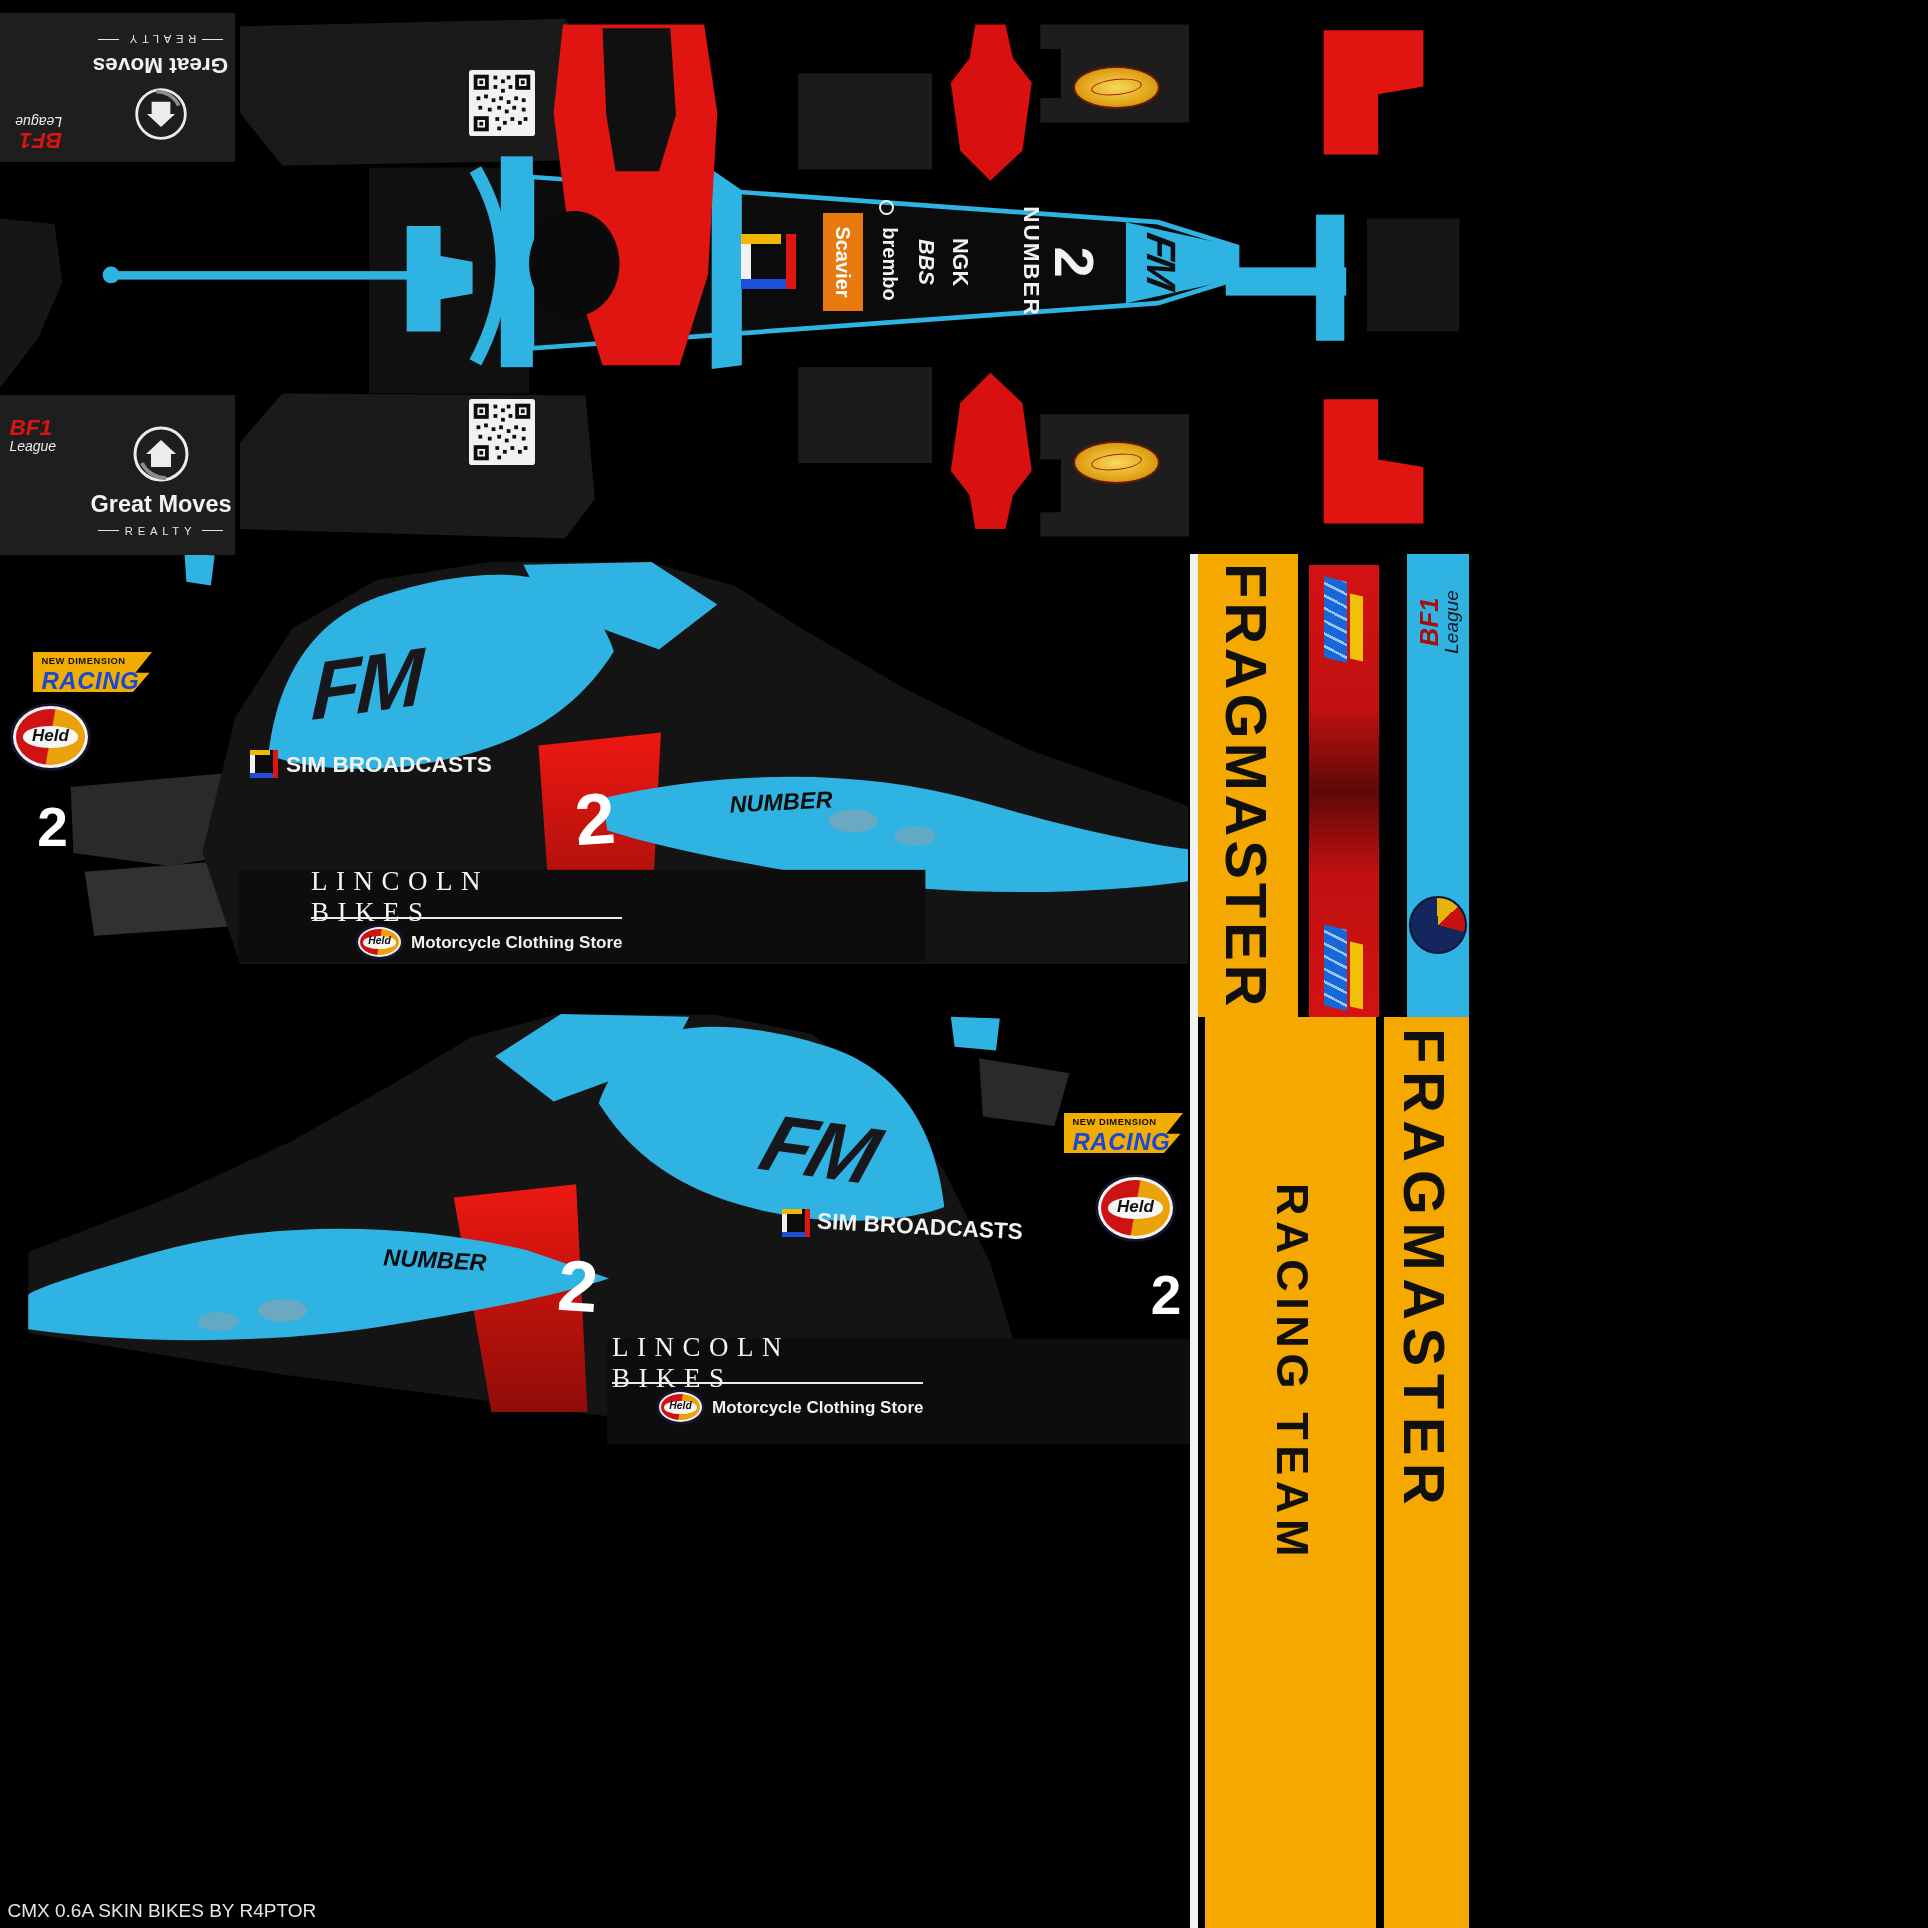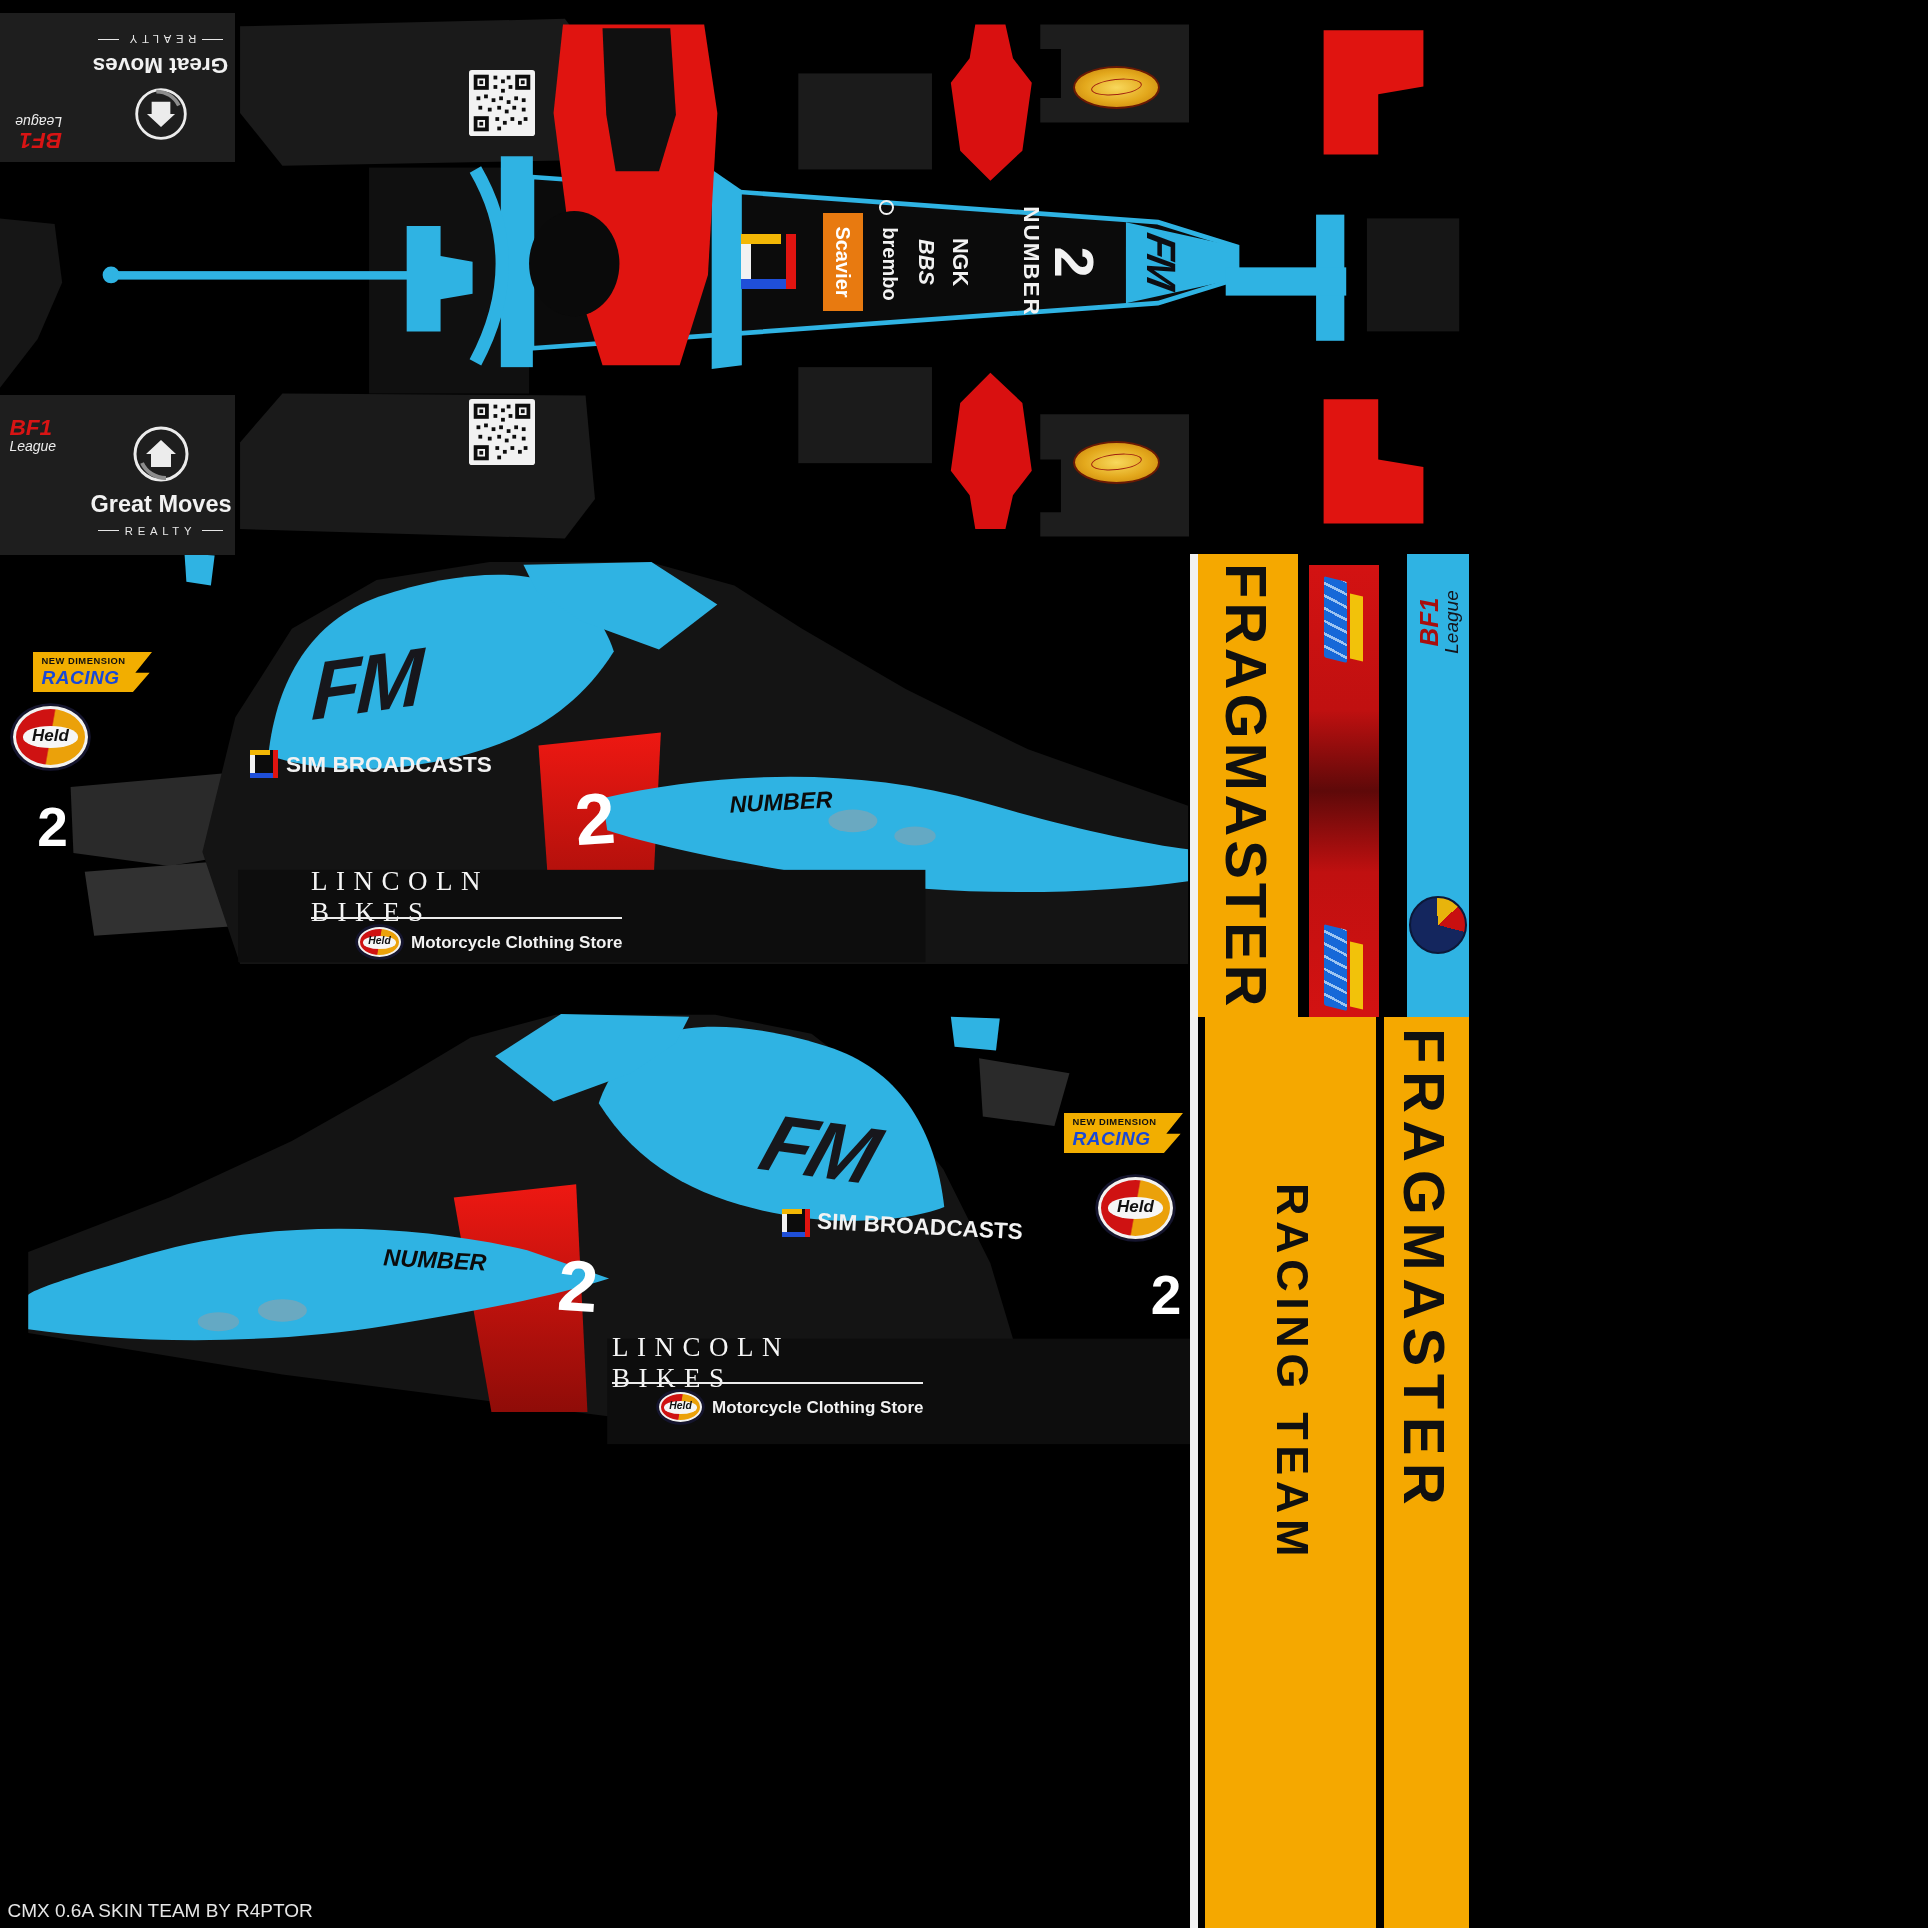--- a/index.html
+++ b/index.html
@@ -22,21 +22,21 @@
   .sq-y { left:0; top:0; width:72%; height:18%; background:#f2b705; }
   .sq-r { right:0; top:0; width:18%; height:100%; background:#e01410; }
   .sq-b { left:0; bottom:0; width:82%; height:18%; background:#1f4fd8; }
   .sq-w { left:0; top:18%; width:18%; height:64%; background:#f2f2f2; }
   .goldoval { position:absolute; border-radius:50%; border:2.8px solid #6b1a04; display:flex; align-items:center; justify-content:center;
               background:radial-gradient(ellipse at center,#f8d85c 0%,#e3a81c 55%,#c07a08 100%); }
   .goldoval i { display:block; width:62%; height:42%; border:1.9px solid #a02010; border-radius:50%; transform:rotate(-6deg); }
   .ndr { position:absolute; background:#f2ae00; clip-path:polygon(0 0,100% 0,86% 52%,98% 52%,84% 100%,0 100%);
          padding:2.8px 5.6px 1.9px 8.5px; display:flex; flex-direction:column; }
   .ndr .l1 { font-size:9.4px; font-weight:700; color:#101010; letter-spacing:0.5px; }
-  .ndr .l2 { font-size:19px; font-weight:900; font-style:italic; color:#1848d8; letter-spacing:0.5px; margin-top:0.9px; }
+  .ndr .l2 { font-size:24px; font-weight:900; font-style:italic; color:#1848d8; letter-spacing:0.5px; margin-top:0.9px; }
   .speed-b { height:22.6px; background:repeating-linear-gradient(105deg,#1668d8 0 9.4px,#9cc4f2 9.4px 12.2px); transform:skewX(-14deg); border-radius:1.9px; }
   .speed-y { height:13px; margin-top:2.8px; width:80%; background:#f2c20a; transform:skewX(-14deg); }
   .roundbadge { position:absolute; border-radius:50%; border:2.8px solid #0c1838;
                 background:conic-gradient(from 220deg,#14265e 0 38%,#e8b40c 38% 52%,#c81010 52% 68%,#14265e 68% 100%); }
   .fmtxt { font-weight:900; font-style:italic; letter-spacing:-3.8px; color:#17171c; transform:skewX(-10deg); display:inline-block; line-height:1; }
   .bf1r { font-weight:900; font-style:italic; color:#d81414; line-height:1; }
   .bf1w { font-style:italic; color:#ececec; line-height:1.05; }
   .wm { position:absolute; color:#e6e6e6; font-size:19px; }
 </style>
 </head>
@@ -349,16 +349,16 @@
     <span style="font-size:19px;font-style:italic;color:#15151c">League</span>
   </div>
   <div class="roundbadge" style="left:1409px;top:896px;width:58px;height:58px"></div>
 
   <div class="abs" style="left:1205px;top:1017px;width:171px;height:911px;background:#f5a800"></div>
   <div class="rot90" style="left:1330px;top:1151px;width:443px;height:75px;font-size:45px;font-weight:800;letter-spacing:5.6px;color:#101010">RACING TEAM</div>
 
   <div class="abs" style="left:1384px;top:1017px;width:85px;height:911px;background:#f5a800"></div>
   <div class="rot90" style="left:1461px;top:1028px;width:527px;height:73px;font-size:58px;font-weight:800;letter-spacing:7.5px;color:#101010;justify-content:flex-start">FRAGMASTER</div>
 
-  <div class="wm" style="left:7.5px;top:1900px">CMX 0.6A SKIN TEAM BY R4PTOR</div>
+  <div class="wm" style="left:7.5px;top:1900px">CMX 0.6A SKIN BIKES BY R4PTOR</div>
 
 </div>
 
 
 </body></html>

